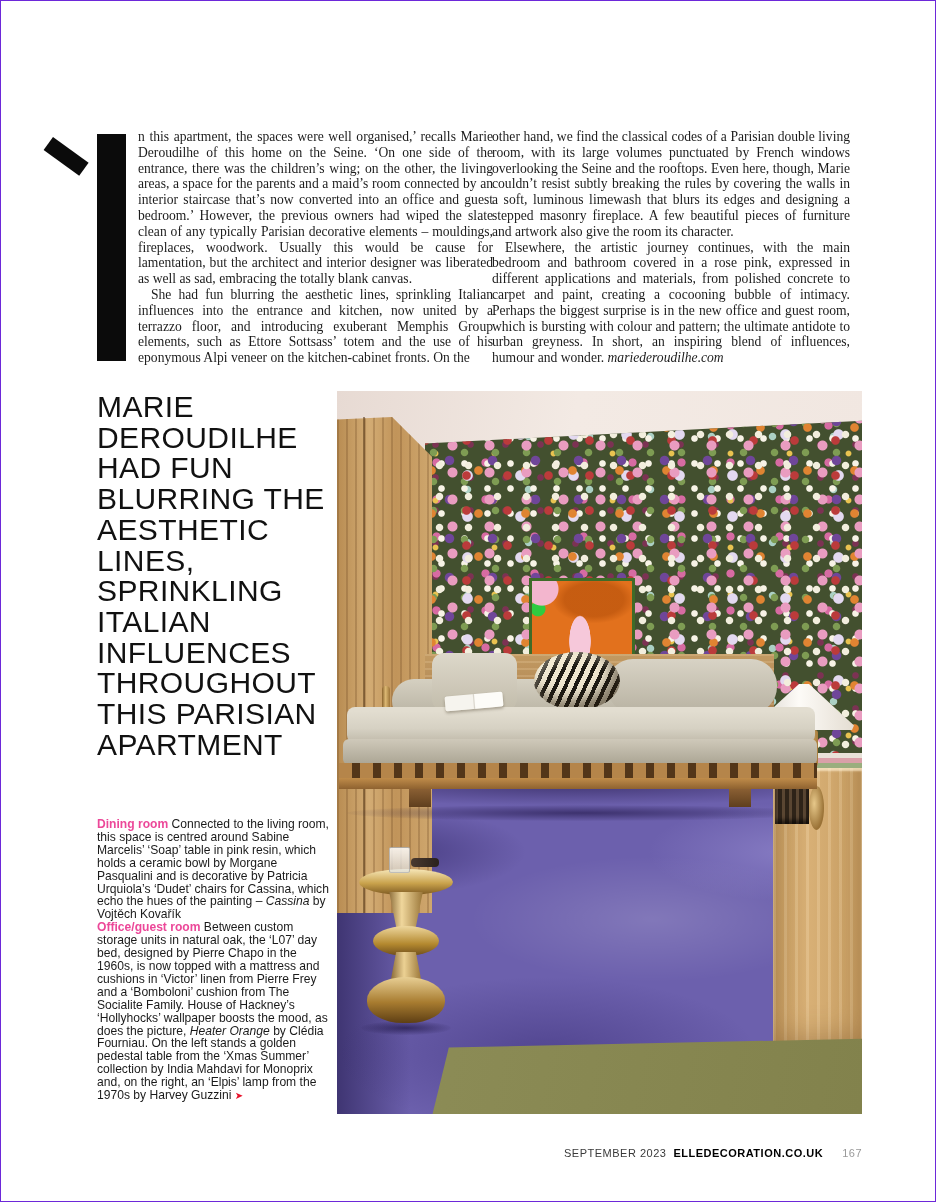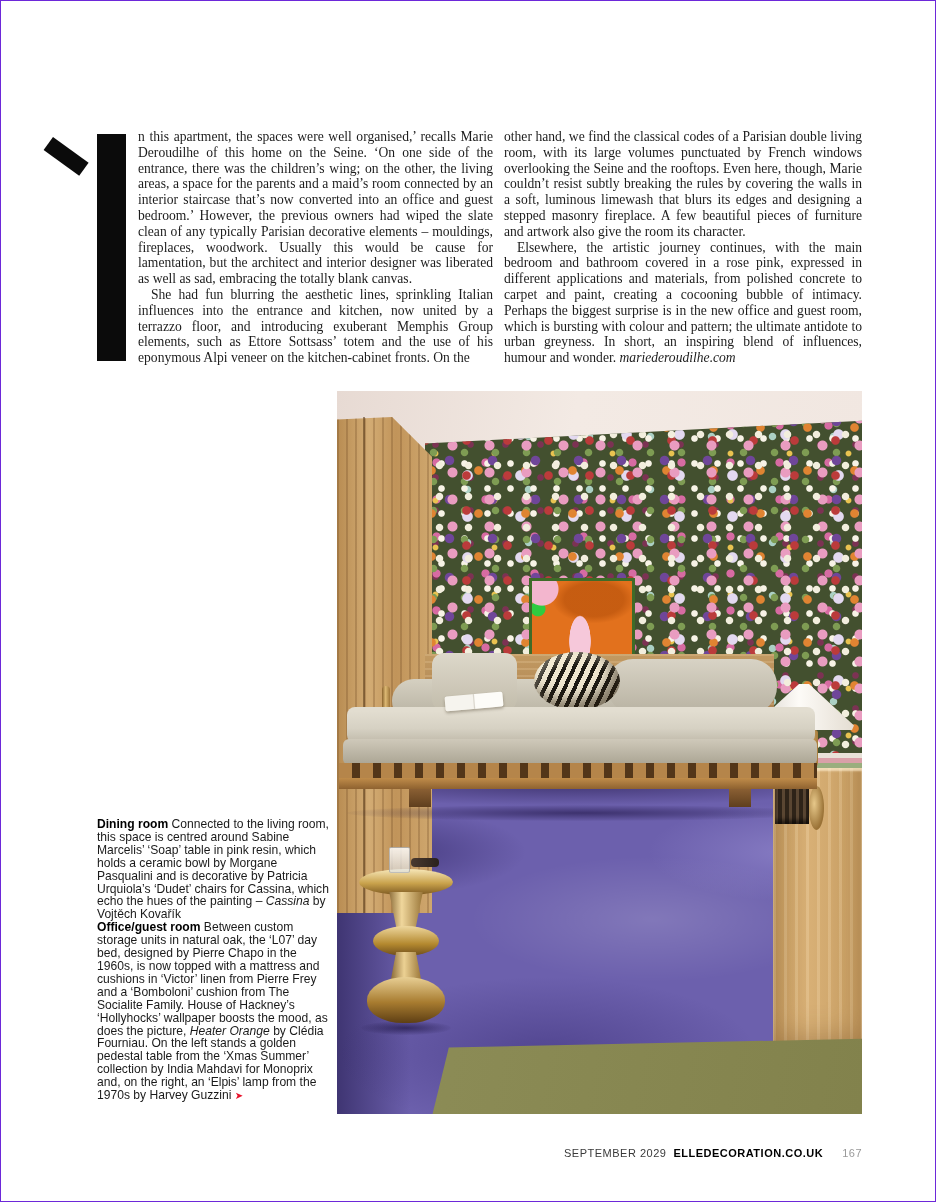--- a/index.html
+++ b/index.html
@@ -9,34 +9,34 @@
 
   
   .quote-mark{position:absolute;left:52px;top:136px;width:44px;height:16px;background:#0b0b0b;
               transform:rotate(36deg);transform-origin:0 0;}
   .dropcap{position:absolute;left:96px;top:133px;width:29px;height:227px;background:#0b0b0b;}
 
   
   .col{position:absolute;top:128px;font-family:"Liberation Serif",serif;font-size:13.6px;
        line-height:15.8px;color:#1c1c1c;text-align:justify;}
   .col1{left:137px;width:355px;}
-  .col2{left:503px;width:358px;}
+  .col2{left:491px;width:358px;}
   .bt{margin:0;}
   .indent{text-indent:13px;}
   .link-it{font-style:italic;}
 
   
   .pullquote{position:absolute;left:96px;top:391px;width:250px;
              font-size:30px;line-height:30.7px;letter-spacing:.4px;color:#111;
              white-space:pre-line;font-weight:400;}
 
   
   .caption{position:absolute;left:96px;top:817px;width:238px;font-size:12.1px;line-height:12.9px;color:#1a1a1a;}
   .caption p{margin:0;}
-  .caption .lead{color:#000000;font-weight:700;}
+  .caption .lead{color:#ec4899;font-weight:700;}
   .caption em{font-style:italic;}
   .caption .arrow{color:#e8112a;font-size:10px;}
 
   
   .footer{position:absolute;left:96px;top:1146px;width:765px;text-align:right;font-size:11px;
           letter-spacing:.5px;color:#3a3a3a;}
   .footer .f-site{font-weight:700;color:#000;margin-left:7px;}
   .footer .f-page{color:#999;margin-left:19px;}
 
   
@@ -174,20 +174,32 @@
   <div class="col col1">
     <p class="bt">n this apartment, the spaces were well organised,’ recalls Marie Deroudilhe of this home on the Seine. ‘On one side of the entrance, there was the children’s wing; on the other, the living areas, a space for the parents and a maid’s room connected by an interior staircase that’s now converted into an office and guest bedroom.’ However, the previous owners had wiped the slate clean of any typically Parisian decorative elements – mouldings, fireplaces, woodwork. Usually this would be cause for lamentation, but the architect and interior designer was liberated as well as sad, embracing the totally blank canvas.</p>
     <p class="bt indent">She had fun blurring the aesthetic lines, sprinkling Italian influences into the entrance and kitchen, now united by a terrazzo floor, and introducing exuberant Memphis Group elements, such as Ettore Sottsass’ totem and the use of his eponymous Alpi veneer on the kitchen-cabinet fronts. On the</p>
   </div>
 
   <div class="col col2">
     <p class="bt">other hand, we find the classical codes of a Parisian double living room, with its large volumes punctuated by French windows overlooking the Seine and the rooftops. Even here, though, Marie couldn’t resist subtly breaking the rules by covering the walls in a soft, luminous limewash that blurs its edges and designing a stepped masonry fireplace. A few beautiful pieces of furniture and artwork also give the room its character.</p>
     <p class="bt indent"><span>Elsewhere, the artistic journey continues, with the main bedroom and bathroom covered in a rose pink, expressed in different applications and materials, from polished concrete to carpet and paint, creating a cocooning bubble of intimacy. Perhaps the biggest surprise is in the new office and guest room, which is bursting with colour and pattern; the ultimate antidote to urban greyness. In short, an inspiring blend of influences, humour and wonder. </span><em class="link-it">mariederoudilhe.com</em></p>
   </div>
 
+  <div class="pullquote">MARIE
+DEROUDILHE
+HAD FUN
+BLURRING THE
+AESTHETIC
+LINES,
+SPRINKLING
+ITALIAN
+INFLUENCES
+THROUGHOUT
+THIS PARISIAN
+APARTMENT</div>
 
   <div class="caption">
     <p>
       <span class="lead">Dining room</span><span> Connected to the living room, this space is centred around Sabine Marcelis’ ‘Soap’ table in pink resin, which holds a ceramic bowl by Morgane Pasqualini and is decorative by Patricia Urquiola’s ‘Dudet’ chairs for Cassina, which echo the hues of the painting – </span><em>Cassina</em><span> by Vojtěch Kovařík</span>
     </p>
     <p>
       <span class="lead">Office/guest room</span><span> Between custom storage units in natural oak, the ‘L07’ day bed, designed by Pierre Chapo in the 1960s, is now topped with a mattress and cushions in ‘Victor’ linen from Pierre Frey and a ‘Bomboloni’ cushion from The Socialite Family. House of Hackney’s ‘Hollyhocks’ wallpaper boosts the mood, as does the picture, </span><em>Heater Orange</em><span> by Clédia Fourniau. On the left stands a golden pedestal table from the ‘Xmas Summer’ collection by India Mahdavi for Monoprix and, on the right, an ‘Elpis’ lamp from the 1970s by Harvey Guzzini </span><span class="arrow">➤</span>
     </p>
   </div>
 
@@ -223,16 +235,16 @@
     <div class="table-top"></div>
     <div class="table-neck1"></div>
     <div class="table-mid"></div>
     <div class="table-neck2"></div>
     <div class="table-base"></div>
     <div class="glass"></div>
     <div class="sunglasses"></div>
   </div>
 
   <div class="footer">
-    <span class="f-date">SEPTEMBER 2029</span><span class="f-site">ELLEDECORATION.CO.UK</span><span class="f-page">167</span>
+    <span class="f-date">SEPTEMBER 2023</span><span class="f-site">ELLEDECORATION.CO.UK</span><span class="f-page">167</span>
   </div>
 
 </div>
 
 </body></html>

